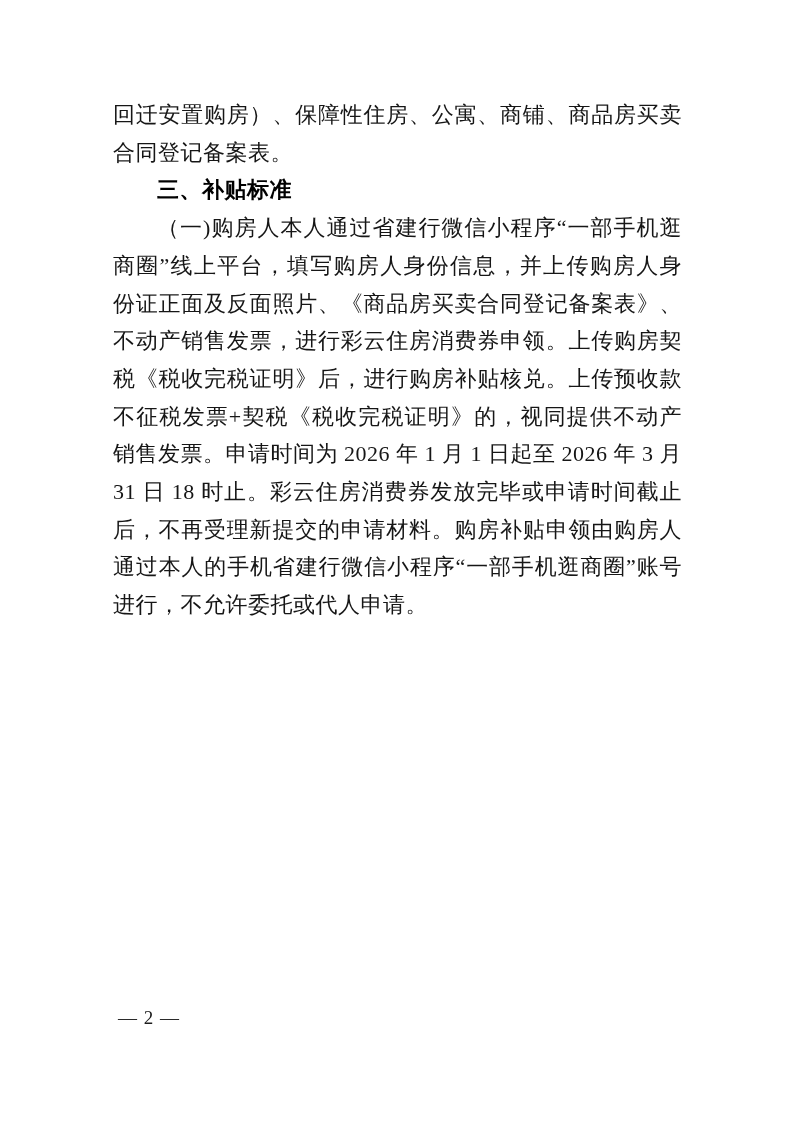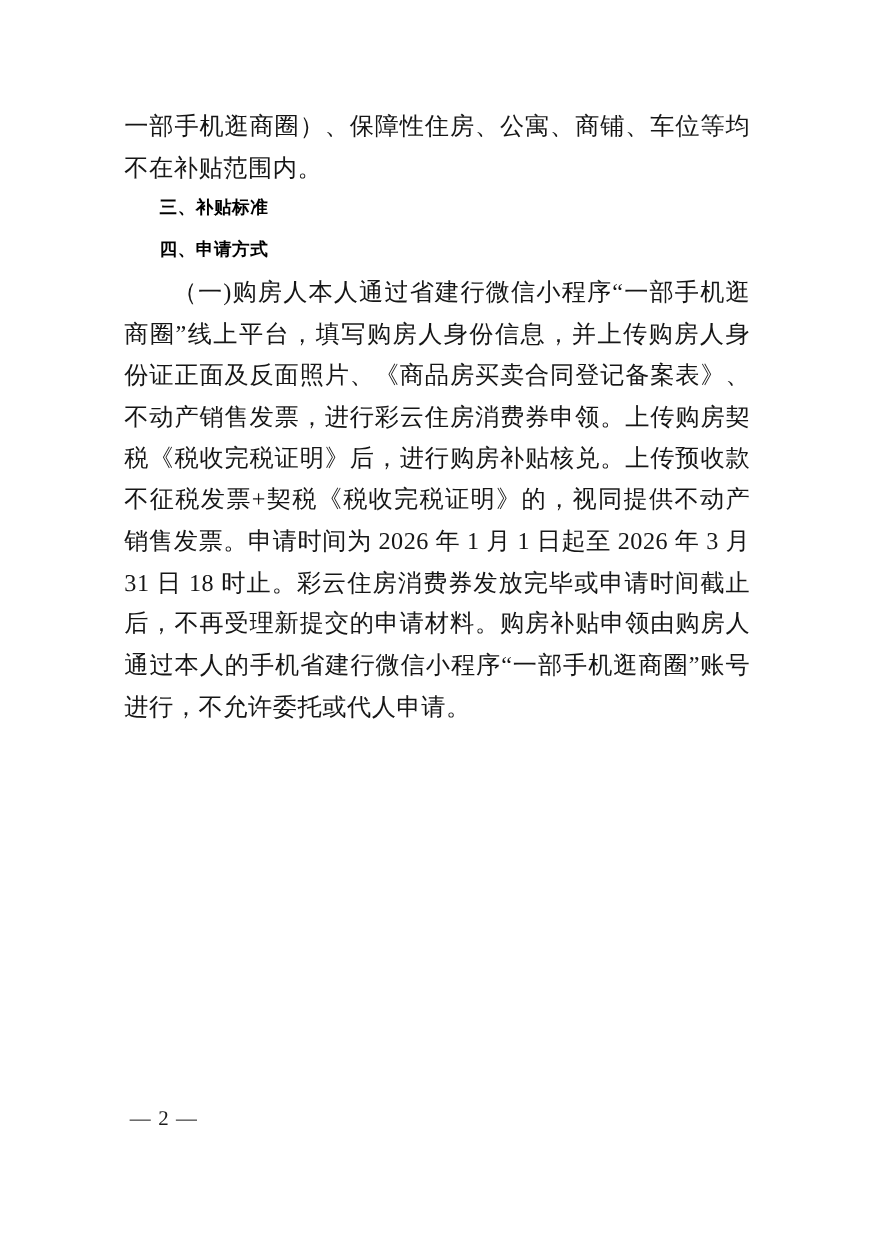--- a/index.html
+++ b/index.html
@@ -30,21 +30,21 @@
     text-justify: inter-ideograph;
     letter-spacing: 0.5px;
   }
   .indent {
     text-indent: 2em;
   }
   .heading {
     margin: 0;
     font-family: "Liberation Sans", "DejaVu Sans", sans-serif;
     font-weight: bold;
-    font-size: 16px;
+    font-size: 22px;
     line-height: 37.7px;
     color: #000000;
     text-indent: 2em;
     text-align: left;
     letter-spacing: 0.5px;
   }
   .page-number {
     position: absolute;
     left: 118px;
     top: 1004px;
@@ -53,19 +53,18 @@
     line-height: 28px;
     color: #1c1c1c;
     letter-spacing: 1px;
   }
 </style>
 </head>
 <body>
 
 <div class="page">
   <div class="content">
-      <p class="body">一部手机逛商圈）、保障性住房、公寓、商铺、车位等均不在补贴范围内。</p>
+      <p class="body">回迁安置购房）、保障性住房、公寓、商铺、商品房买卖合同登记备案表。</p>
       <h2 class="heading">三、补贴标准</h2>
-      <h2 class="heading">四、申请方式</h2>
       <p class="body indent">（一)购房人本人通过省建行微信小程序“一部手机逛商圈”线上平台，填写购房人身份信息，并上传购房人身份证正面及反面照片、《商品房买卖合同登记备案表》、不动产销售发票，进行彩云住房消费券申领。上传购房契税《税收完税证明》后，进行购房补贴核兑。上传预收款不征税发票+契税《税收完税证明》的，视同提供不动产销售发票。申请时间为 2026 年 1 月 1 日起至 2026 年 3 月 31 日 18 时止。彩云住房消费券发放完毕或申请时间截止后，不再受理新提交的申请材料。购房补贴申领由购房人通过本人的手机省建行微信小程序“一部手机逛商圈”账号进行，不允许委托或代人申请。</p>
     </div>
   <div class="page-number">— 2 —</div>
 </div>
 
 </body></html>

